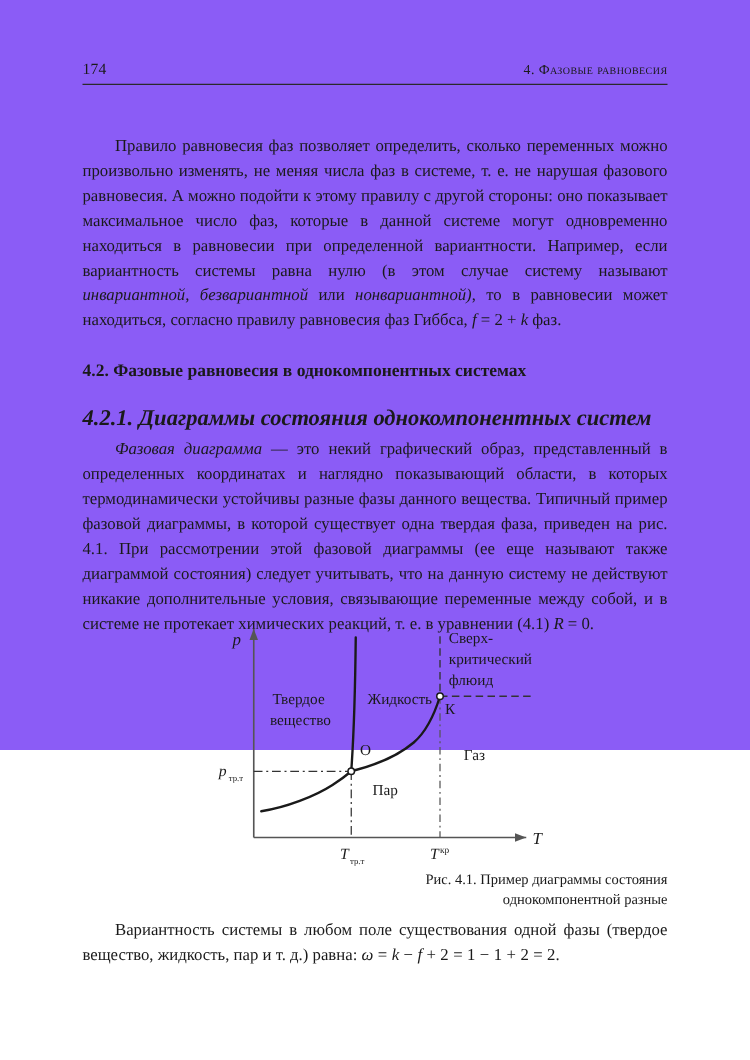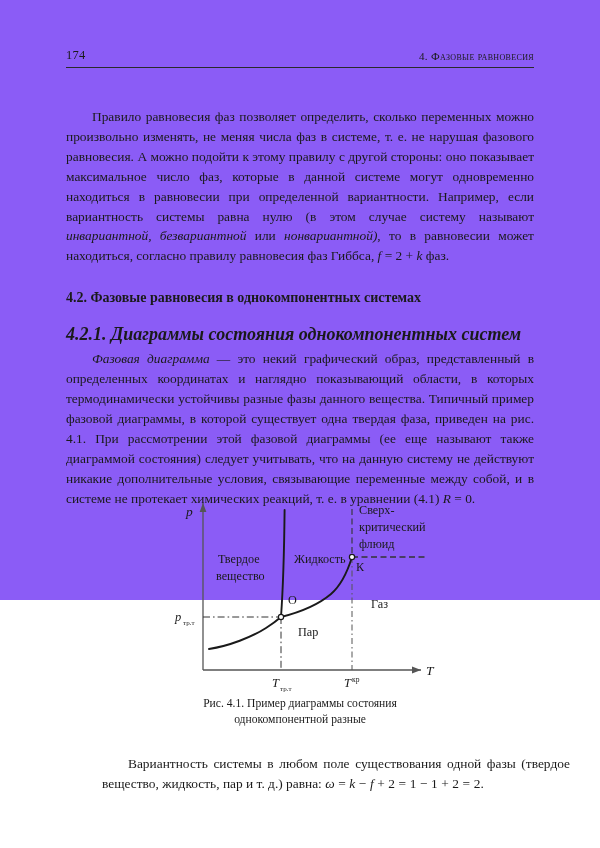--- a/index.html
+++ b/index.html
@@ -112,31 +112,30 @@
     width: 468px;
     height: 205px;
   }
   .figsvg { display: block; }
 
   .figcap {
     margin: 0;
     padding-top: 3px;
     font-size: 11.6px;
     line-height: 15.6px;
-    text-align: center;
+    text-align: right;
     font-family: Liberation Serif, serif;
   }
 
   
   .tail {
     position: absolute;
     left: 66px;
-    top: 754px;
-    width: 468px;
-    margin-left: 36px;
+    top: 734px;
+    width: 468px;
   }
   .formula {
     white-space: nowrap;
     letter-spacing: .1px;
   }
 </style>
 </head>
 <body>
 
 <div class="page">

